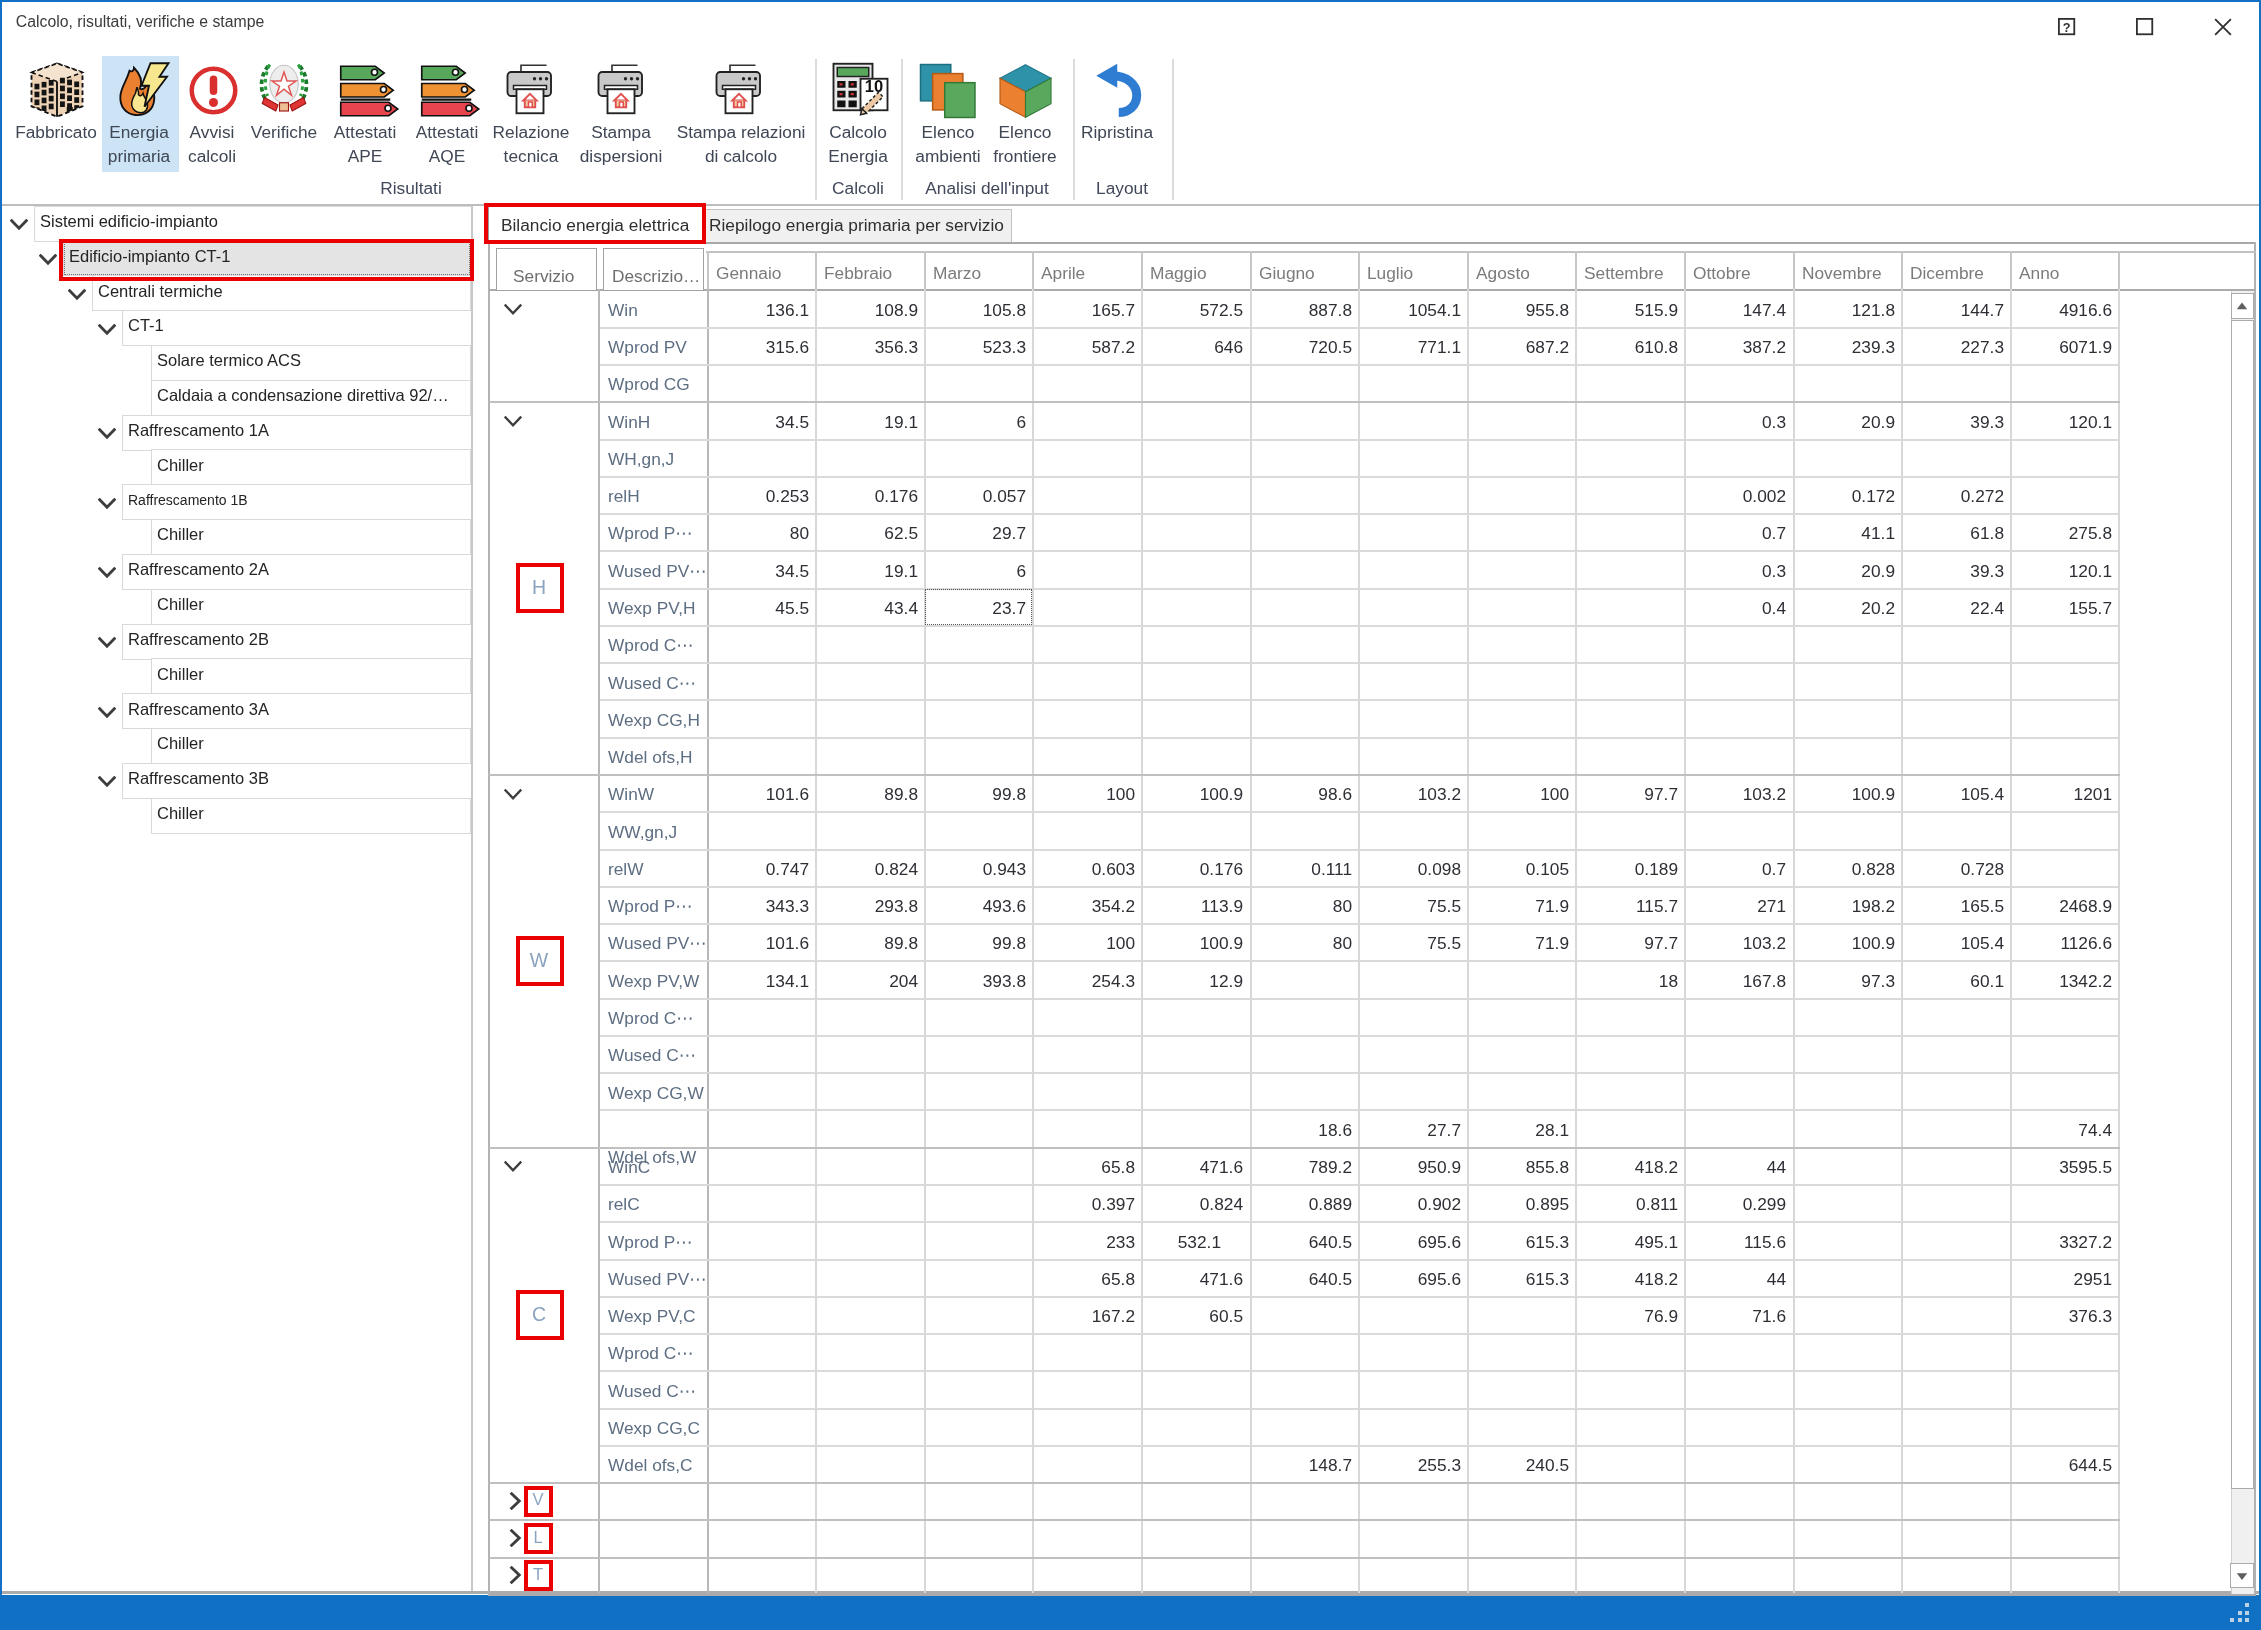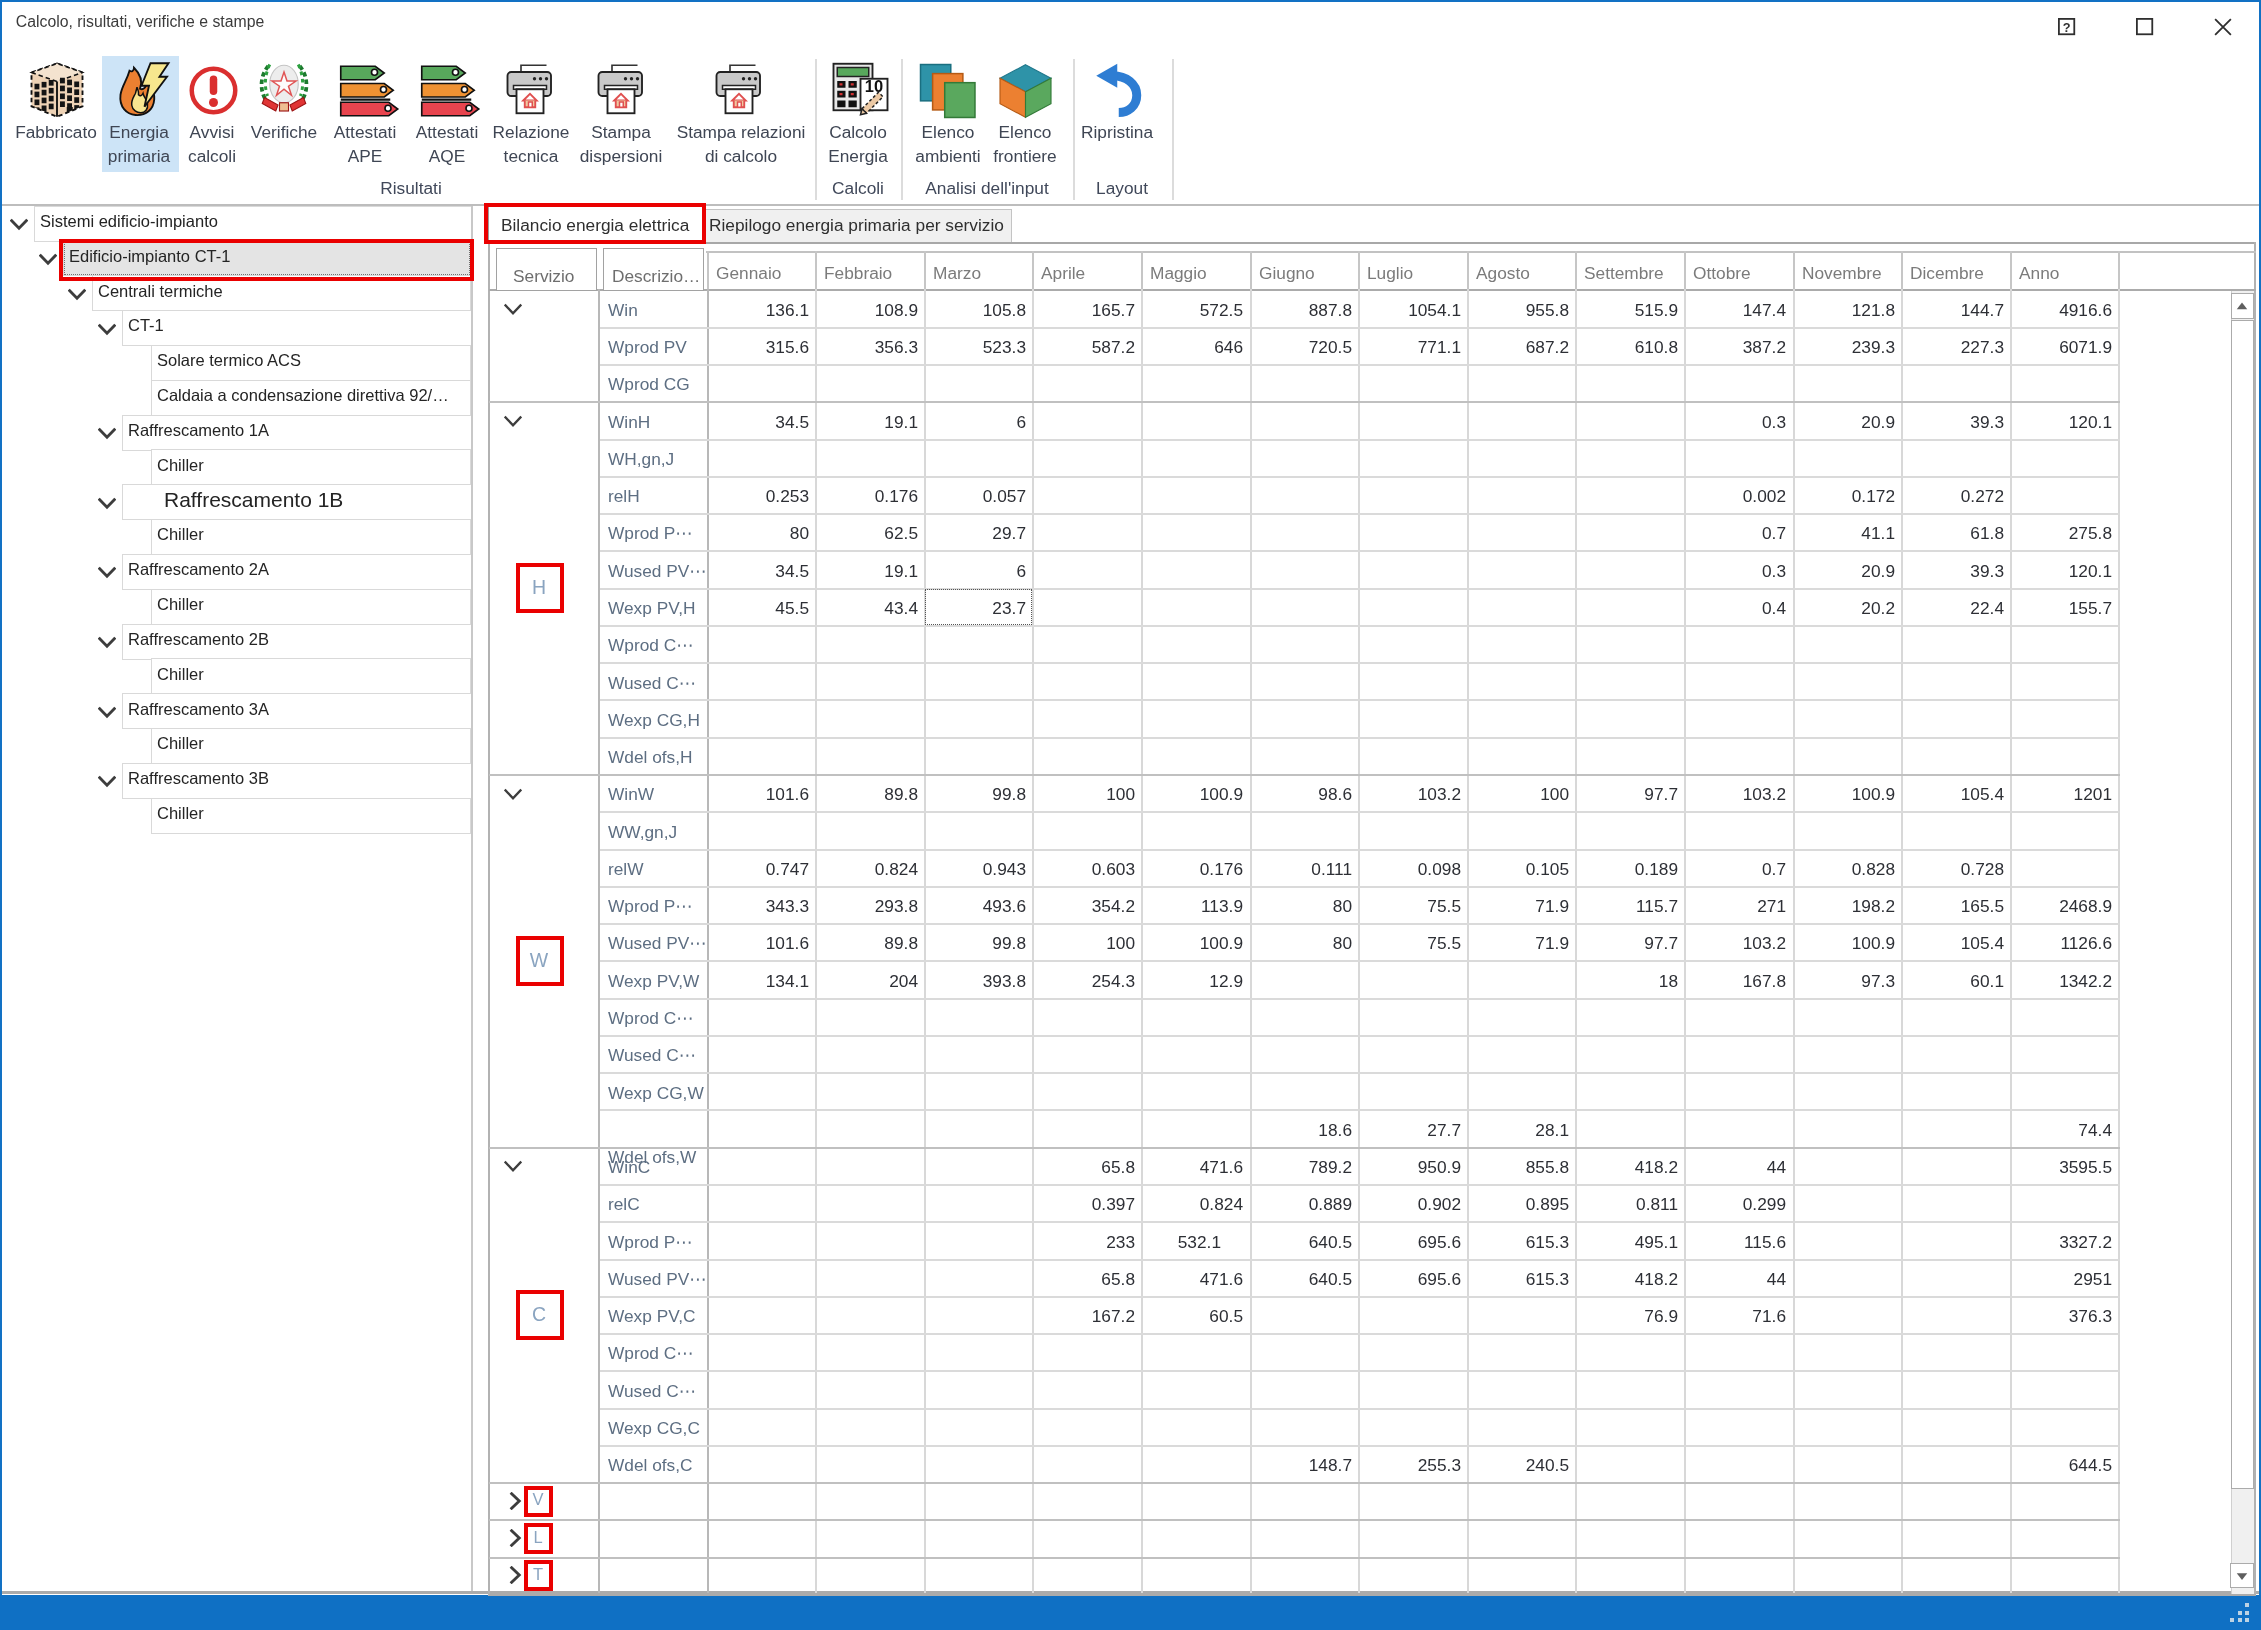--- a/index.html
+++ b/index.html
@@ -240,21 +240,21 @@
 <div class="abs" style="left:151px;top:380px;width:320px;height:36px;border:1.5px solid #d9d9d9;background:#fff;"></div>
 <div class="txt" style="left:157px;top:387px;font-size:16.5px;line-height:16.5px;color:#242424;">Caldaia a condensazione direttiva 92/…</div>
 <div class="abs" style="left:122px;top:415px;width:350px;height:36px;border:1.5px solid #d9d9d9;background:#fff;"></div>
 <div class="txt" style="left:128px;top:422px;font-size:16.5px;line-height:16.5px;color:#242424;">Raffrescamento 1A</div>
 <svg class="chev" style="left:98px;top:423px;" width="18" height="18" viewBox="0 0 24 24">
       <path d="M1,7.5 L12,19 L23,7.5" fill="none" stroke="#3d3d3d" stroke-width="3.8"></path>
     </svg>
 <div class="abs" style="left:151px;top:449px;width:320px;height:36px;border:1.5px solid #d9d9d9;background:#fff;"></div>
 <div class="txt" style="left:157px;top:457px;font-size:16.5px;line-height:16.5px;color:#242424;">Chiller</div>
 <div class="abs" style="left:122px;top:484px;width:350px;height:36px;border:1.5px solid #d9d9d9;background:#fff;"></div>
-<div class="txt" style="left:128px;top:492px;font-size:21px;line-height:16.5px;color:#242424;margin-left:36px;">Raffrescamento 1B</div>
+<div class="txt" style="left:128px;top:492px;font-size:14px;line-height:16.5px;color:#242424;">Raffrescamento 1B</div>
 <svg class="chev" style="left:98px;top:493px;" width="18" height="18" viewBox="0 0 24 24">
       <path d="M1,7.5 L12,19 L23,7.5" fill="none" stroke="#3d3d3d" stroke-width="3.8"></path>
     </svg>
 <div class="abs" style="left:151px;top:519px;width:320px;height:36px;border:1.5px solid #d9d9d9;background:#fff;"></div>
 <div class="txt" style="left:157px;top:526px;font-size:16.5px;line-height:16.5px;color:#242424;">Chiller</div>
 <div class="abs" style="left:122px;top:554px;width:350px;height:36px;border:1.5px solid #d9d9d9;background:#fff;"></div>
 <div class="txt" style="left:128px;top:561px;font-size:16.5px;line-height:16.5px;color:#242424;">Raffrescamento 2A</div>
 <svg class="chev" style="left:98px;top:562px;" width="18" height="18" viewBox="0 0 24 24">
       <path d="M1,7.5 L12,19 L23,7.5" fill="none" stroke="#3d3d3d" stroke-width="3.8"></path>
     </svg>

